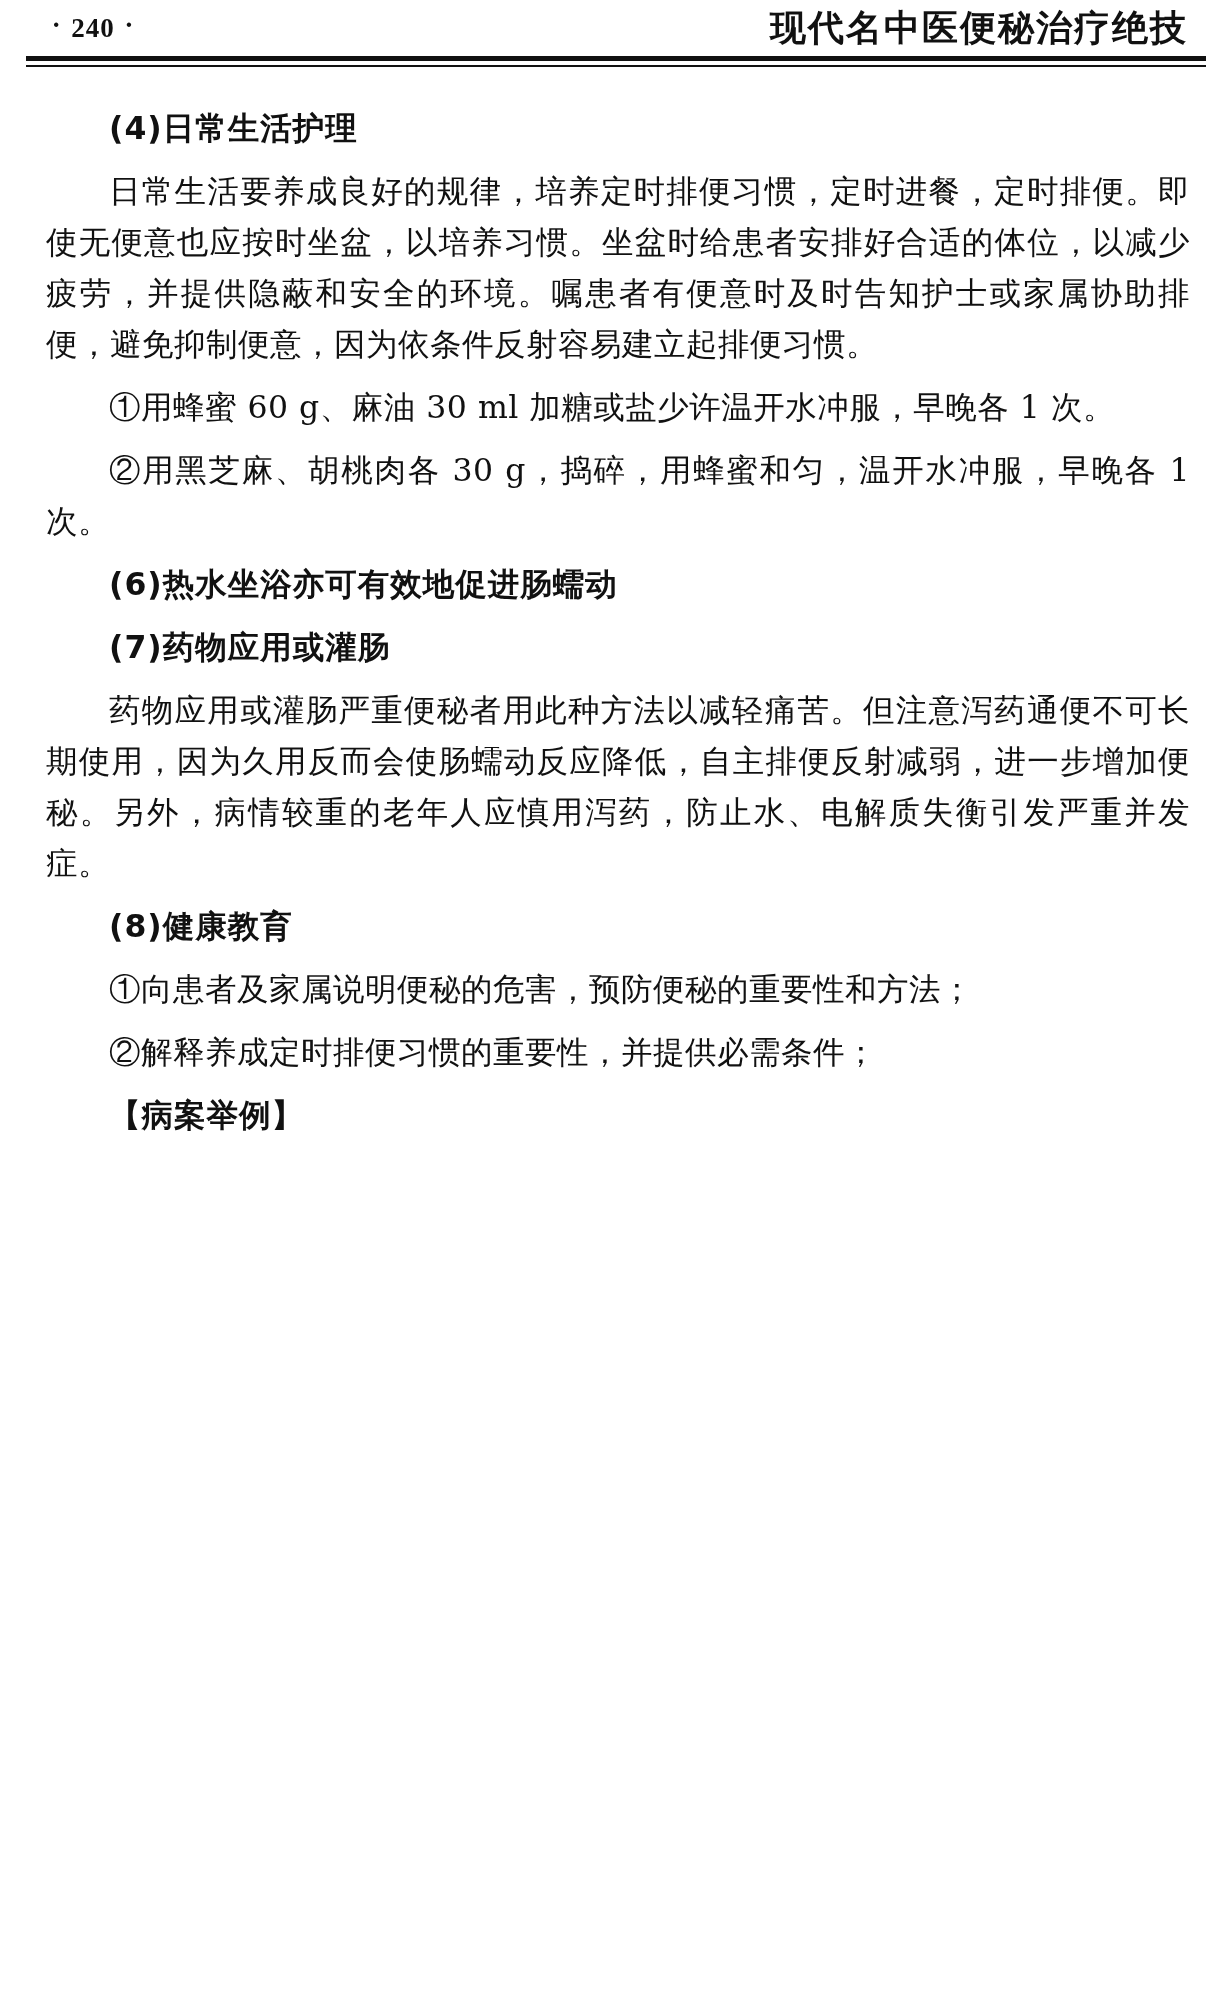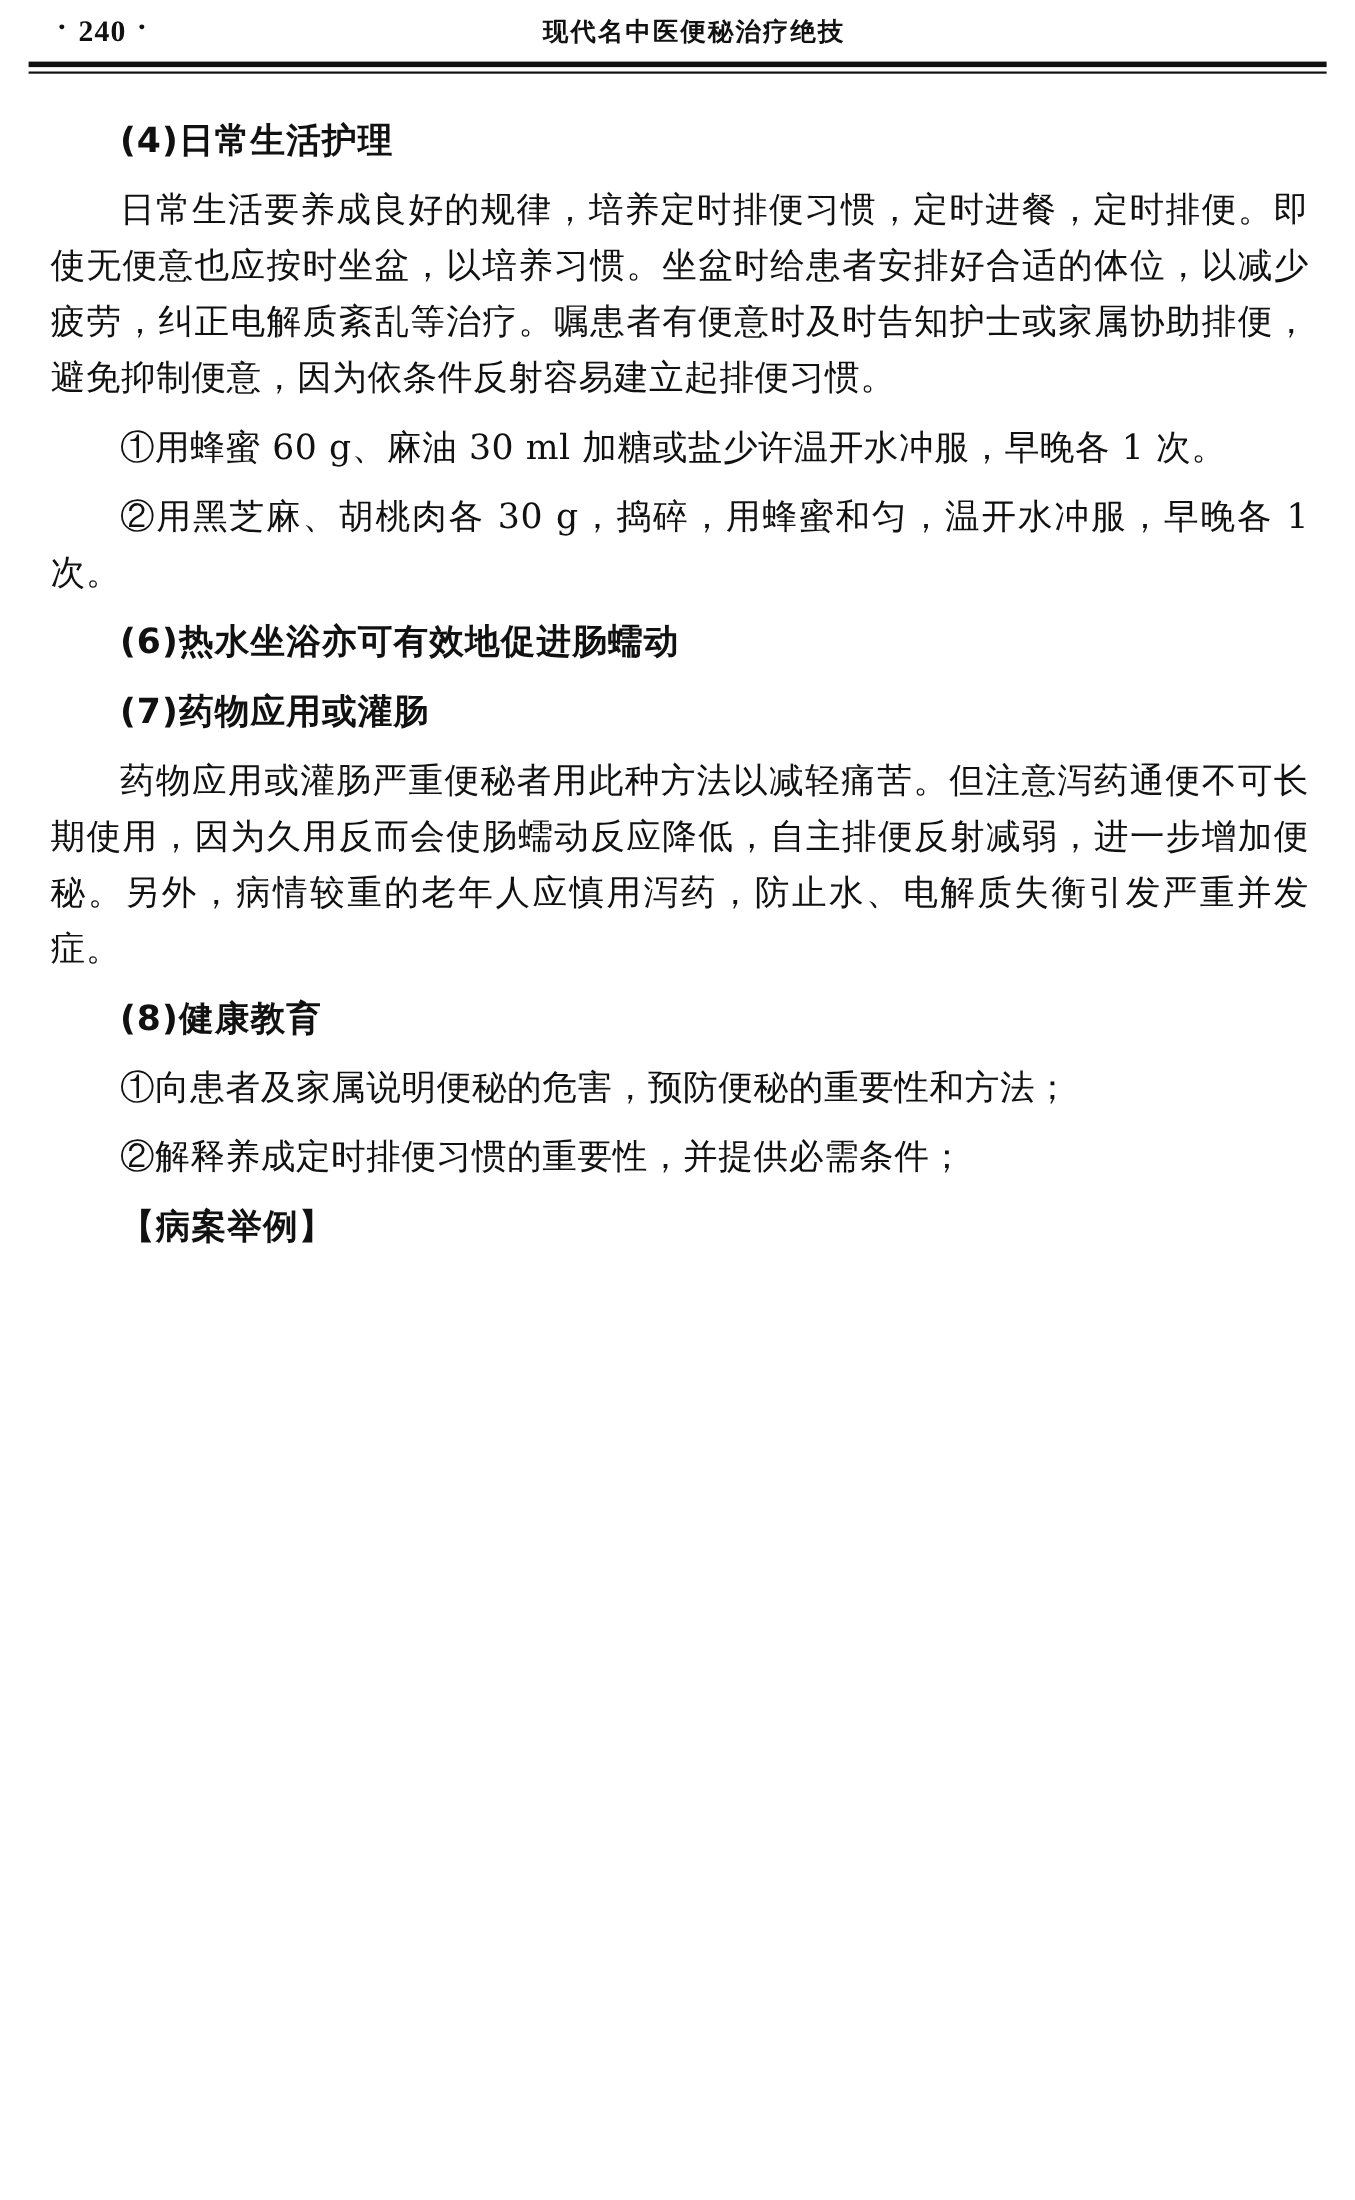--- a/index.html
+++ b/index.html
@@ -46,23 +46,23 @@
     position: relative;
     top: -4px;
   }
   .page-number {
     font-family: Liberation Serif, serif;
     font-weight: bold;
     font-size: 27px;
   }
   .header-title {
     flex: 1;
-    text-align: center;
+    text-align: right;
     font-weight: bold;
-    font-size: 23px;
+    font-size: 36px;
     letter-spacing: 2px;
     margin-left: -60px;
     font-family: "DejaVu Sans", "Liberation Sans", sans-serif;
   }
   .rule-wrap {
     padding: 0 26px;
     box-sizing: border-box;
   }
   .rule-thick {
     height: 5px;
@@ -117,21 +117,21 @@
     <div class="header-title">现代名中医便秘治疗绝技</div>
   </div>
 
   <div class="rule-wrap">
     <div class="rule-thick"></div>
     <div class="rule-thin"></div>
   </div>
 
   <div class="content">
     <p class="heading">(4)日常生活护理</p>
-    <p class="indent">日常生活要养成良好的规律，培养定时排便习惯，定时进餐，定时排便。即使无便意也应按时坐盆，以培养习惯。坐盆时给患者安排好合适的体位，以减少疲劳，纠正电解质紊乱等治疗。嘱患者有便意时及时告知护士或家属协助排便，避免抑制便意，因为依条件反射容易建立起排便习惯。</p>
+    <p class="indent">日常生活要养成良好的规律，培养定时排便习惯，定时进餐，定时排便。即使无便意也应按时坐盆，以培养习惯。坐盆时给患者安排好合适的体位，以减少疲劳，并提供隐蔽和安全的环境。嘱患者有便意时及时告知护士或家属协助排便，避免抑制便意，因为依条件反射容易建立起排便习惯。</p>
     <p class="indent">①用蜂蜜 60 g、麻油 30 ml 加糖或盐少许温开水冲服，早晚各 1 次。</p>
     <p class="indent">②用黑芝麻、胡桃肉各 30 g，捣碎，用蜂蜜和匀，温开水冲服，早晚各 1 次。</p>
     <p class="heading">(6)热水坐浴亦可有效地促进肠蠕动</p>
     <p class="heading">(7)药物应用或灌肠</p>
     <p class="indent">药物应用或灌肠严重便秘者用此种方法以减轻痛苦。但注意泻药通便不可长期使用，因为久用反而会使肠蠕动反应降低，自主排便反射减弱，进一步增加便秘。另外，病情较重的老年人应慎用泻药，防止水、电解质失衡引发严重并发症。</p>
     <p class="heading">(8)健康教育</p>
     <p class="indent">①向患者及家属说明便秘的危害，预防便秘的重要性和方法；</p>
     <p class="indent">②解释养成定时排便习惯的重要性，并提供必需条件；</p>
     <p class="case-head">【病案举例】</p>
   </div>

